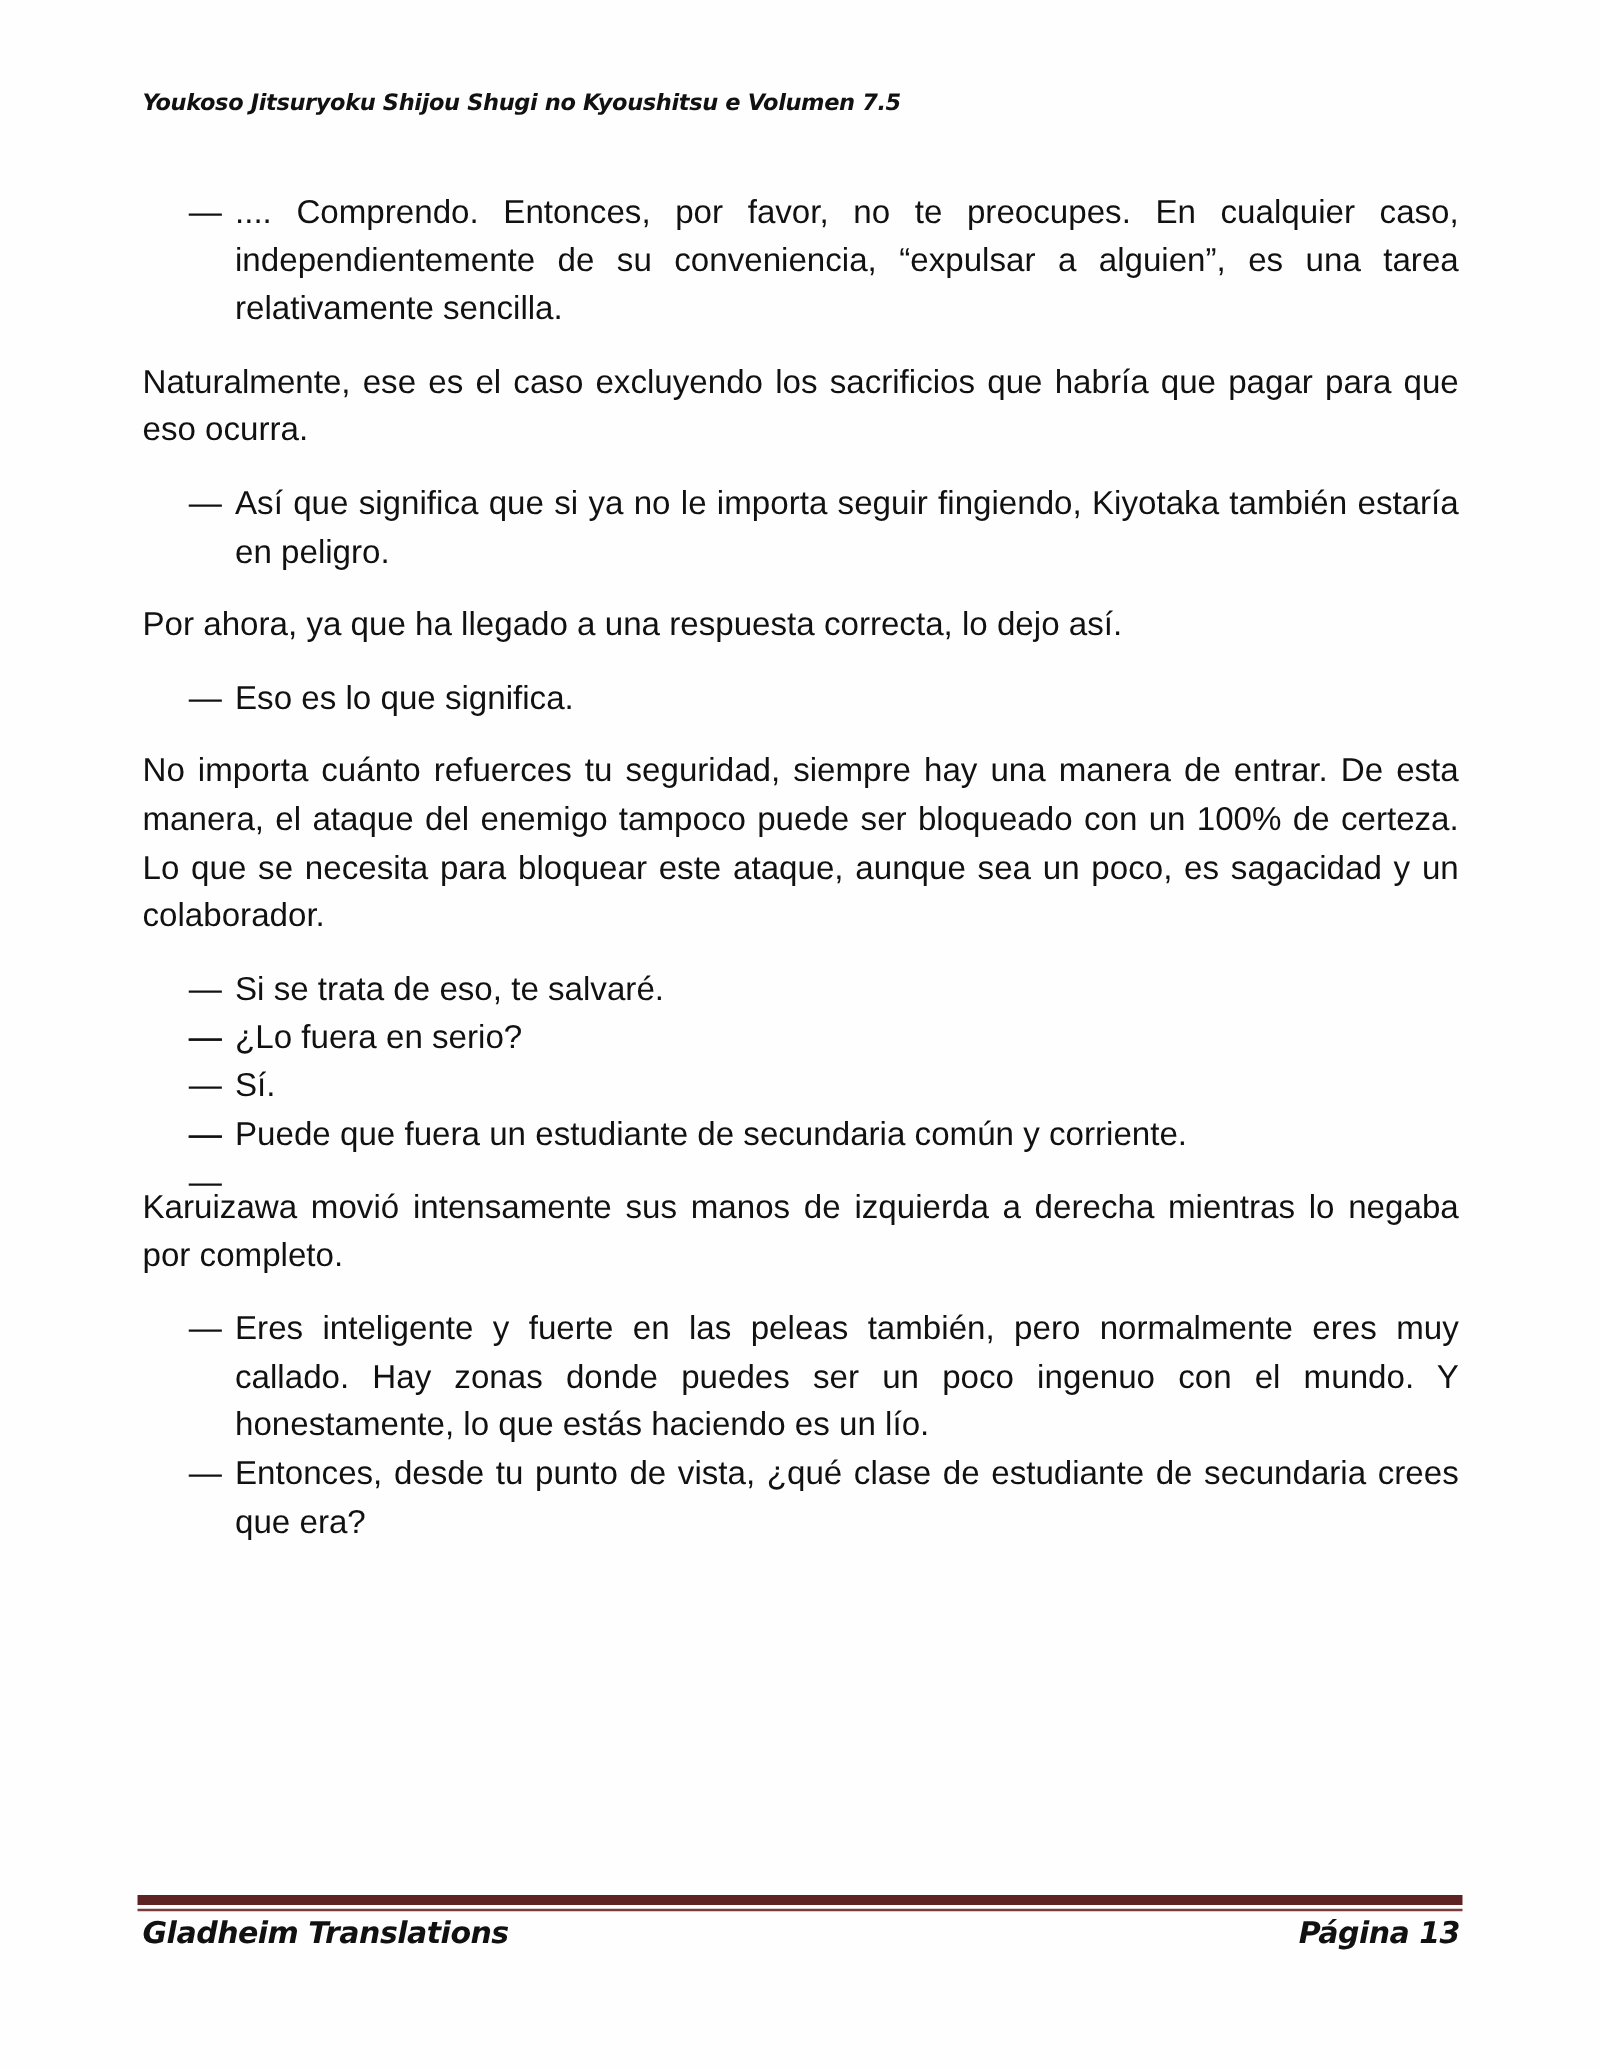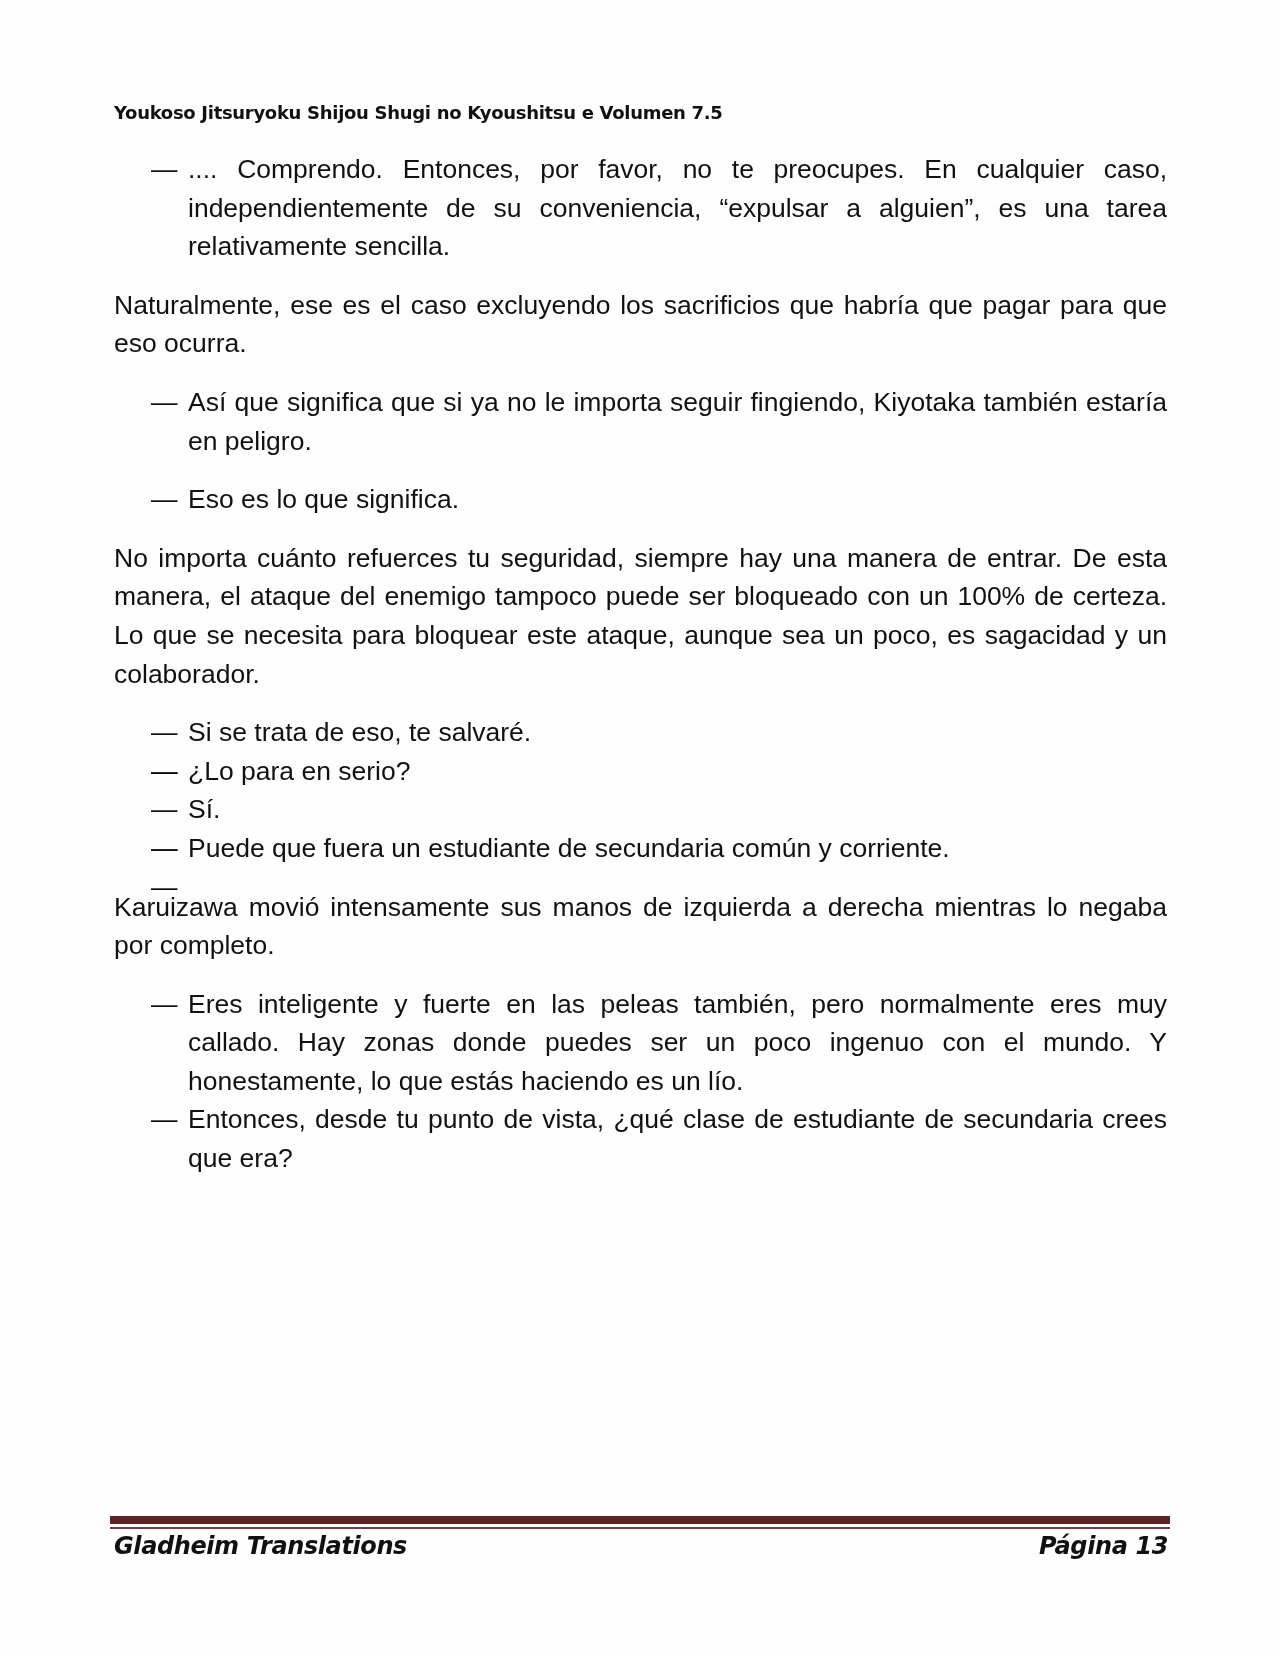--- a/index.html
+++ b/index.html
@@ -1,21 +1,21 @@
 <!DOCTYPE html>
 <html><head>
 <meta charset="utf-8">
 <style>
   html, body { margin: 0; padding: 0; background: #ffffff; }
   body { width: 1280px; height: 1656px; position: relative; overflow: hidden; }
   .page { position: absolute; left: 0; top: 0; width: 1280px; height: 1656px; background: #fefefe; }
   .header {
     position: absolute; left: 114px; top: 72px;
-    font-family: "DejaVu Sans", sans-serif; font-weight: bold; 
-    font-size: 18px; color: #111; letter-spacing: -0.3px; margin-top: 30px;
+    font-family: "DejaVu Sans", sans-serif; font-weight: bold; font-style: italic;
+    font-size: 18px; color: #111; letter-spacing: -0.3px;
   }
   .content {
     position: absolute; left: 114px; top: 150px; width: 1053px;
     font-family: "Liberation Sans", sans-serif; font-size: 26.5px; line-height: 38.6px;
     color: #111;
   }
   .para { text-align: justify; margin: 0 0 20px 0; }
   .dlg { position: relative; padding-left: 74px; text-align: justify; margin: 0; }
   .dlg .dash { position: absolute; left: 37px; top: 0; }
   .dlg-group { margin: 0 0 20px 0; }
@@ -37,28 +37,29 @@
   <div class="header">Youkoso Jitsuryoku Shijou Shugi no Kyoushitsu e Volumen 7.5</div>
 
   <div class="content" id="content">
       <div class="dlg-group">
         <p class="dlg"><span class="dash">—</span><span>.... Comprendo. Entonces, por favor, no te preocupes. En cualquier caso, independientemente de su conveniencia, “expulsar a alguien”, es una tarea relativamente sencilla.</span></p>
       </div>
       <p class="para">Naturalmente, ese es el caso excluyendo los sacrificios que habría que pagar para que eso ocurra.</p>
       <div class="dlg-group">
         <p class="dlg"><span class="dash">—</span><span>Así que significa que si ya no le importa seguir fingiendo, Kiyotaka también estaría en peligro.</span></p>
       </div>
+      <p class="para">Por ahora, ya que ha llegado a una respuesta correcta, lo dejo así.</p>
       <div class="dlg-group">
         <p class="dlg"><span class="dash">—</span><span>Eso es lo que significa.</span></p>
       </div>
       <p class="para">No importa cuánto refuerces tu seguridad, siempre hay una manera de entrar. De esta manera, el ataque del enemigo tampoco puede ser bloqueado con un 100% de certeza. Lo que se necesita para bloquear este ataque, aunque sea un poco, es sagacidad y un colaborador.</p>
       <div class="dlg-group">
         <p class="dlg"><span class="dash">—</span><span>Si se trata de eso, te salvaré.</span></p>
         <p class="dlg"><span class="dash">—</span></p>
-        <p class="dlg"><span class="dash">—</span><span>¿Lo para en serio?</span></p>
+        <p class="dlg"><span class="dash">—</span><span>¿Lo fuera en serio?</span></p>
         <p class="dlg"><span class="dash">—</span><span>Sí.</span></p>
         <p class="dlg"><span class="dash">—</span></p>
         <p class="dlg"><span class="dash">—</span><span>Puede que fuera un estudiante de secundaria común y corriente.</span></p>
         <p class="dlg"><span class="dash">—</span></p>
       </div>
       <p class="para">Karuizawa movió intensamente sus manos de izquierda a derecha mientras lo negaba por completo.</p>
       <div class="dlg-group">
         <p class="dlg"><span class="dash">—</span><span>Eres inteligente y fuerte en las peleas también, pero normalmente eres muy callado. Hay zonas donde puedes ser un poco ingenuo con el mundo. Y honestamente, lo que estás haciendo es un lío.</span></p>
         <p class="dlg"><span class="dash">—</span><span>Entonces, desde tu punto de vista, ¿qué clase de estudiante de secundaria crees que era?</span></p>
       </div>

